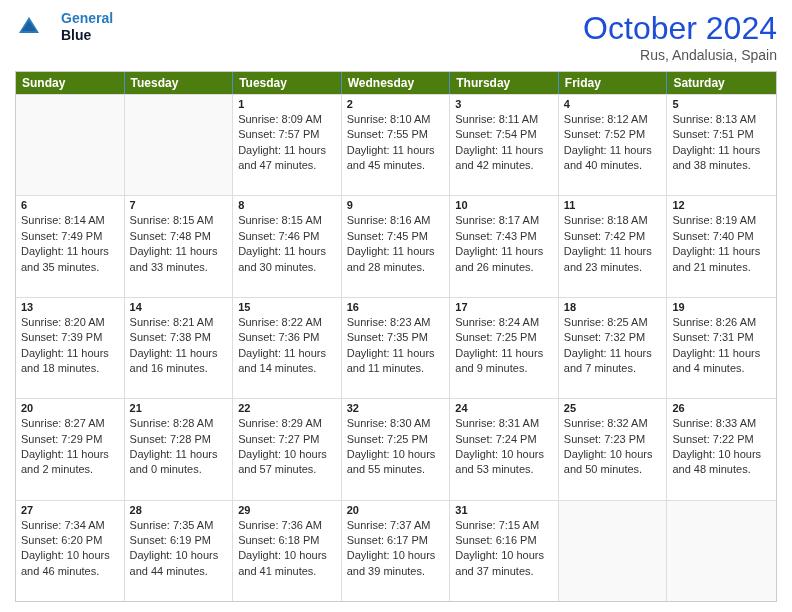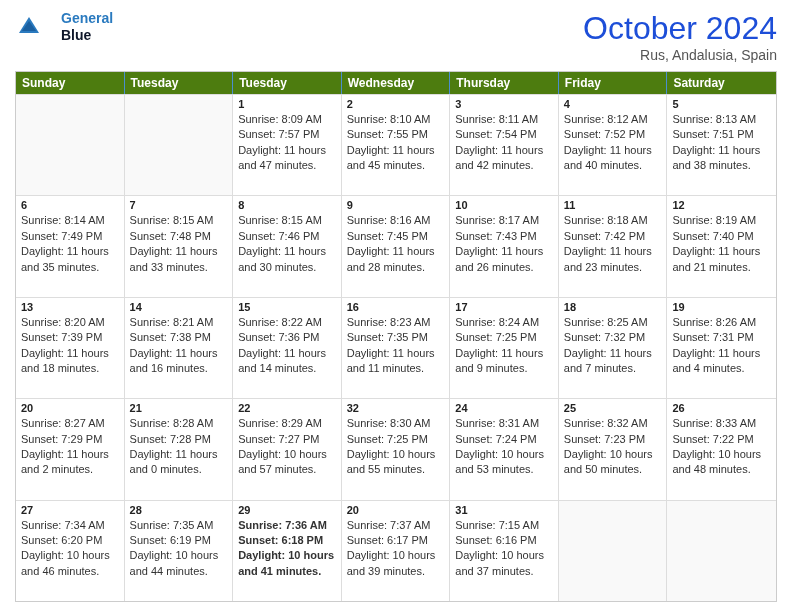--- a/index.html
+++ b/index.html
@@ -311,21 +311,21 @@
 Daylight: 10 hours and 46 minutes.</div>
           </div>
           <div class="cal-cell">
             <div class="day-num">28</div>
             <div class="cell-info" style="white-space: pre-wrap;">Sunrise: 7:35 AM
 Sunset: 6:19 PM
 Daylight: 10 hours and 44 minutes.</div>
           </div>
           <div class="cal-cell">
             <div class="day-num">29</div>
-            <div class="cell-info" style="white-space: pre-wrap; font-weight: bold;">Sunrise: 7:36 AM
+            <div class="cell-info" style="white-space: pre-wrap;">Sunrise: 7:36 AM
 Sunset: 6:18 PM
 Daylight: 10 hours and 41 minutes.</div>
           </div>
           <div class="cal-cell">
             <div class="day-num">20</div>
             <div class="cell-info" style="white-space: pre-wrap;">Sunrise: 7:37 AM
 Sunset: 6:17 PM
 Daylight: 10 hours and 39 minutes.</div>
           </div>
           <div class="cal-cell">

